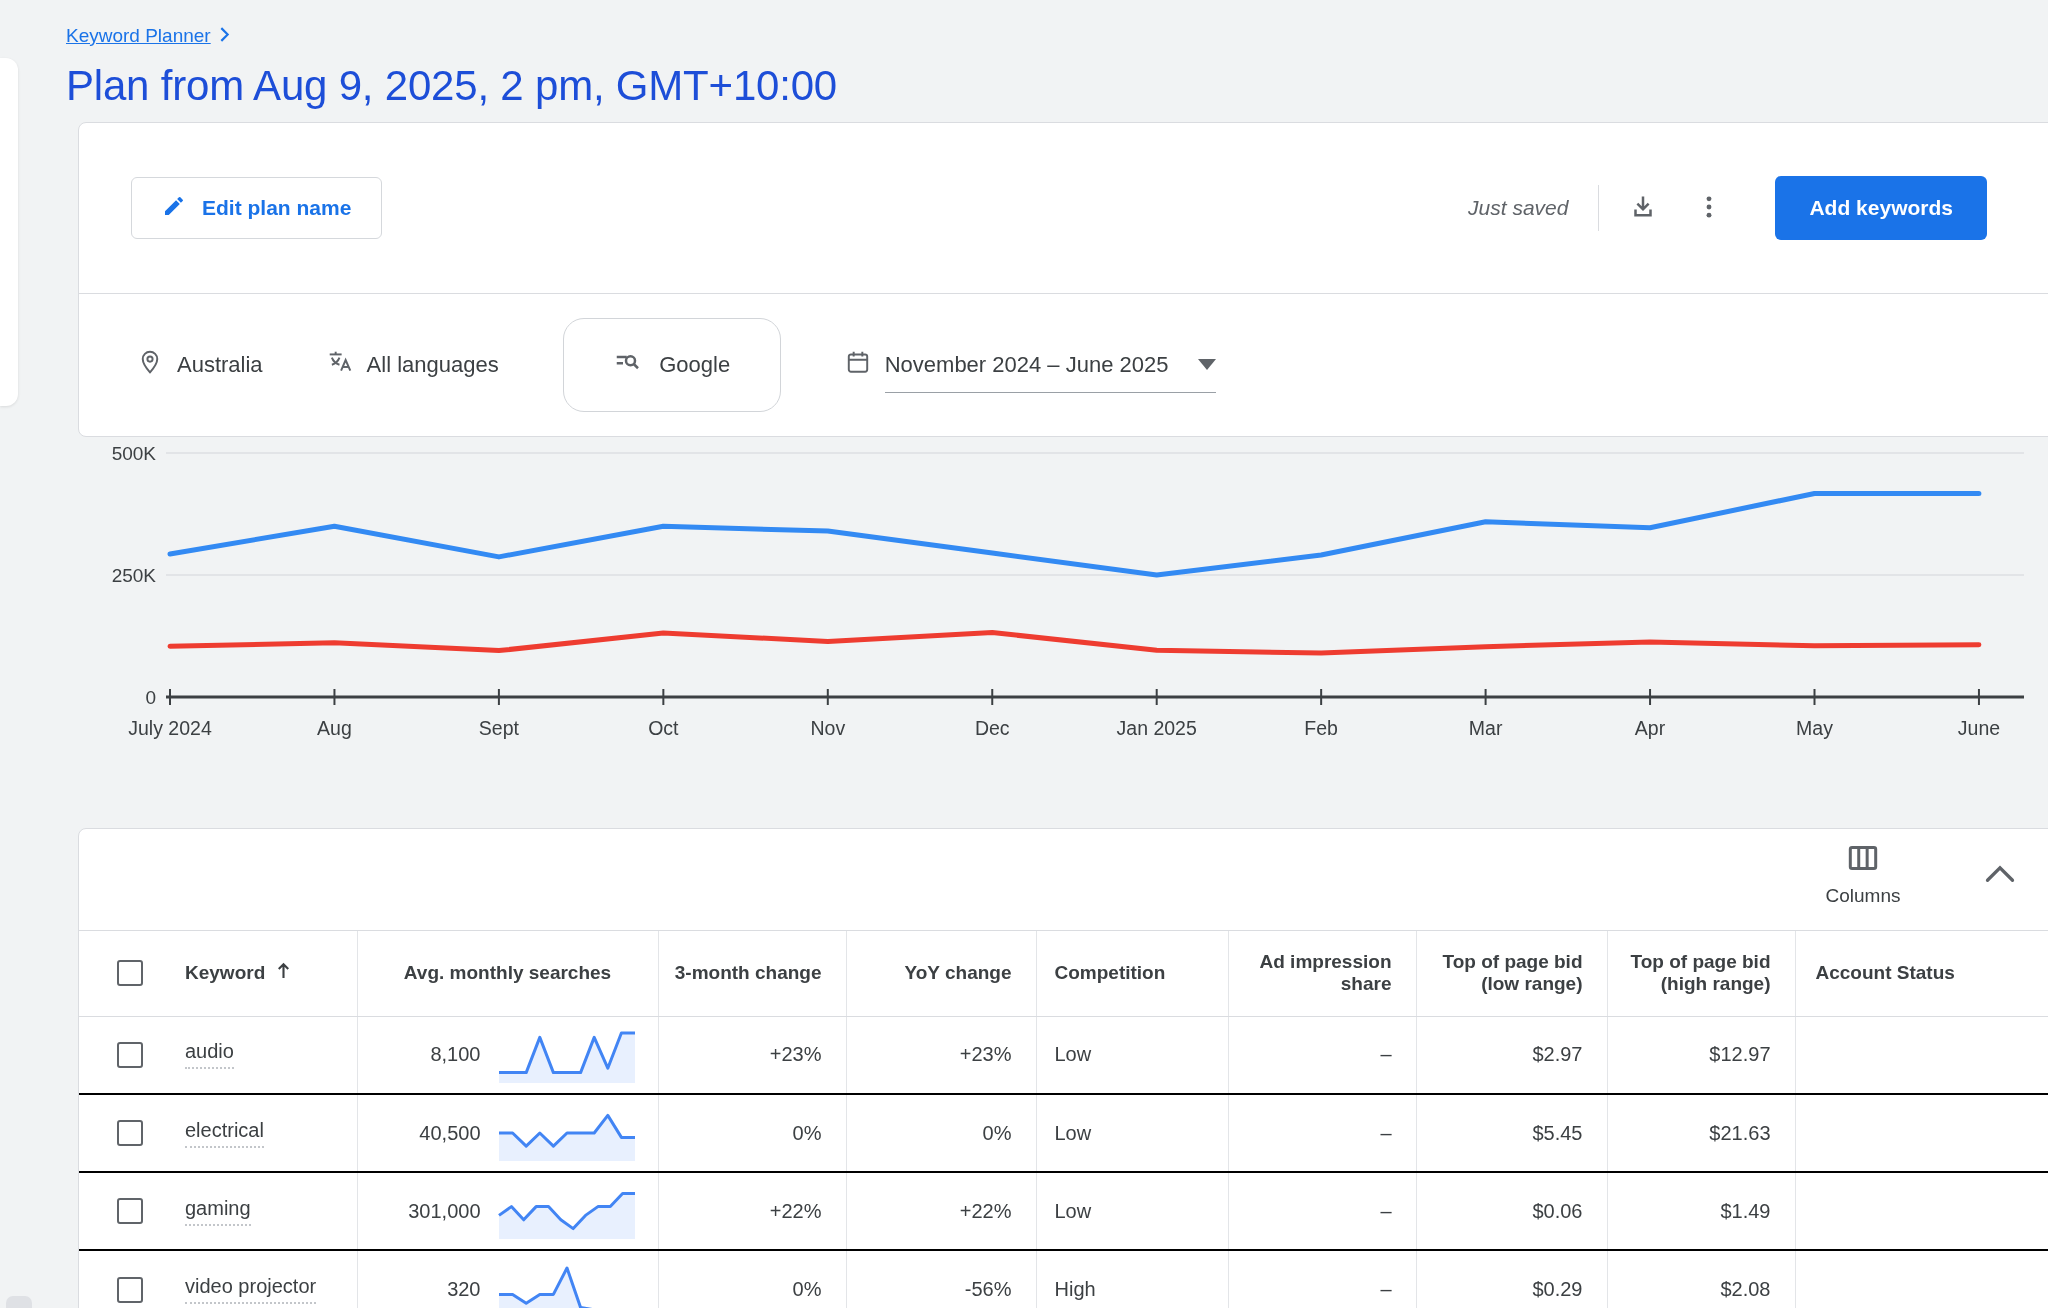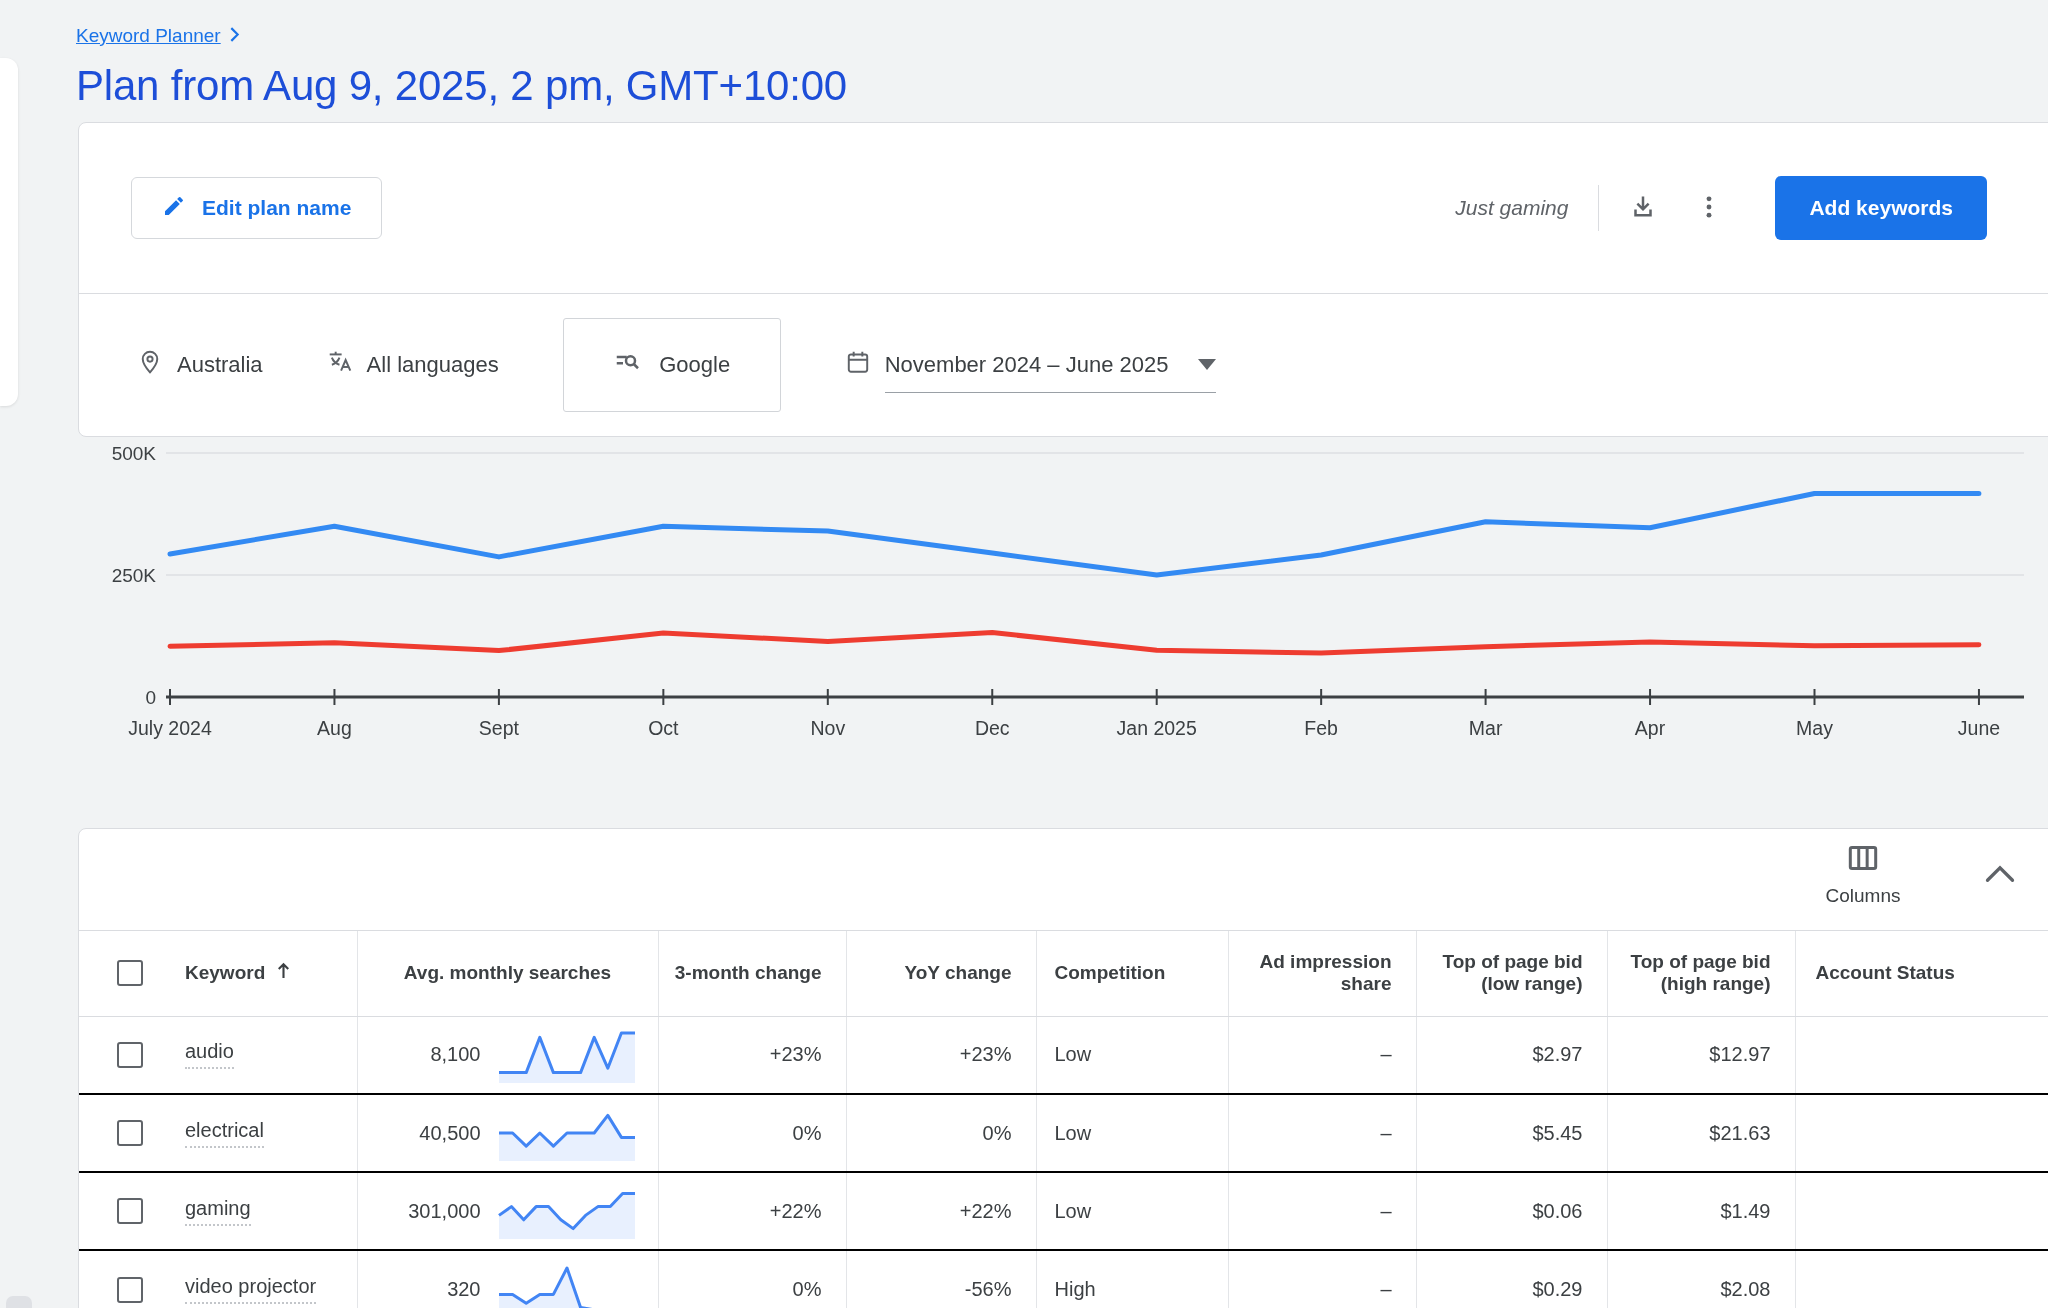--- a/index.html
+++ b/index.html
@@ -4,41 +4,41 @@
 <style>
   html,body{margin:0;padding:0;width:2048px;height:1308px;}
   body{background:#f1f3f4;font-family:"Liberation Sans",sans-serif;color:#202124;overflow:hidden;position:relative;}
   #screen{position:absolute;inset:0;width:2048px;height:1308px;overflow:hidden;}
 
   
   .left-strip{position:absolute;left:0;top:58px;width:18px;height:348px;background:#ffffff;border-radius:0 12px 12px 0;box-shadow:0 1px 3px rgba(0,0,0,.10);}
   .corner-nub{position:absolute;left:6px;top:1296px;width:26px;height:22px;background:#dfe1e5;border-radius:7px;}
 
   
-  .page-header{position:absolute;left:76px;top:22px;}
+  .page-header{position:absolute;left:66px;top:22px;}
   .breadcrumb-row{display:flex;align-items:center;gap:8px;height:28px;}
   .breadcrumb-link{color:#1a73e8;font-size:19px;text-decoration:underline;cursor:pointer;}
   .page-title{margin-top:12px;font-size:42px;font-weight:400;color:#1d4ed8;letter-spacing:-.2px;}
 
   .card{position:absolute;background:#fff;border:1px solid #dadce0;box-sizing:border-box;}
 
   
   #toolbar-card{left:78px;top:122px;width:1980px;height:315px;border-radius:8px;}
   .toolbar-row{height:170px;display:flex;align-items:center;padding:0 70px 0 52px;}
   .btn-outline{display:inline-flex;align-items:center;gap:16px;height:62px;padding:4px 30px;background:#fff;border:1px solid #d5d8dc;border-radius:6px;color:#1a73e8;font-size:21px;font-weight:bold;cursor:pointer;font-family:inherit;}
   .toolbar-spacer{flex:1;}
   .saved-status{font-style:italic;color:#5f6368;font-size:21px;margin-right:30px;}
   .vdivider{width:1px;height:46px;background:#dadce0;margin-right:22px;}
   .icon-btn{width:44px;height:44px;display:flex;align-items:center;justify-content:center;background:none;border:none;cursor:pointer;padding:0;}
   .icon-btn + .icon-btn{margin-left:22px;}
   .btn-primary{margin-left:44px;display:inline-flex;align-items:center;height:64px;padding:0 34px;background:#1a73e8;color:#fff;border:none;border-radius:6px;font-size:21px;font-weight:bold;cursor:pointer;font-family:inherit;}
   .section-divider{height:1px;background:#dadce0;}
   .filter-row{height:142px;display:flex;align-items:center;padding-left:58px;gap:64px;}
   .filter-item{display:flex;align-items:center;gap:14px;font-size:22px;color:#3c4043;cursor:pointer;}
-  .google-box{display:flex;align-items:center;justify-content:center;gap:16px;min-width:218px;height:94px;background:#fff;border:1px solid #d2d5d9;border-radius:3px;font-size:22px;color:#3c4043;cursor:pointer;box-sizing:border-box;padding:0 24px;}
+  .google-box{display:flex;align-items:center;justify-content:center;gap:16px;min-width:218px;height:94px;background:#fff;border:1px solid #d2d5d9;border-radius:21px;font-size:22px;color:#3c4043;cursor:pointer;box-sizing:border-box;padding:0 24px;}
   .date-underline{display:flex;align-items:center;border-bottom:1px solid #9aa0a6;padding-bottom:14px;margin-bottom:-14px;}
   .date-label{font-size:22px;color:#3c4043;}
   .caret-down{width:0;height:0;border-left:9px solid transparent;border-right:9px solid transparent;border-top:11px solid #5f6368;margin-left:30px;}
 
   
   #chart-section{position:absolute;left:0;top:440px;width:2048px;height:310px;}
   svg text{font-family:"Liberation Sans",sans-serif;}
 
   
   #table-card{left:78px;top:828px;width:1980px;height:500px;border-radius:8px 8px 0 0;overflow:hidden;}
@@ -86,21 +86,21 @@
     <div class="toolbar-row">
       <button class="btn-outline">
         <span>
           <svg viewBox="0 0 24 24" width="24" height="24" fill="#1a73e8">
               <path d="M3 17.25V21h3.75L17.81 9.94l-3.75-3.75L3 17.25zM20.71 7.04a.996.996 0 000-1.41l-2.34-2.34a.996.996 0 00-1.41 0l-1.83 1.83 3.75 3.75 1.83-1.83z"></path>
             </svg>
         </span>
         <span>Edit plan name</span>
       </button>
       <div class="toolbar-spacer"></div>
-      <span class="saved-status">Just gaming</span>
+      <span class="saved-status">Just saved</span>
       <div class="vdivider"></div>
       <button class="icon-btn">
         <span>
           <svg viewBox="0 0 24 24" width="30" height="30" fill="#5f6368">
               <path d="M12 15.2L6.8 10l1.4-1.4 2.8 2.8V3.5h2v7.9l2.8-2.8L17.2 10 12 15.2z"></path>
               <path d="M5 14v5.5h14V14h-2v3.5H7V14H5z"></path>
             </svg>
         </span>
       </button>
       <button class="icon-btn">

